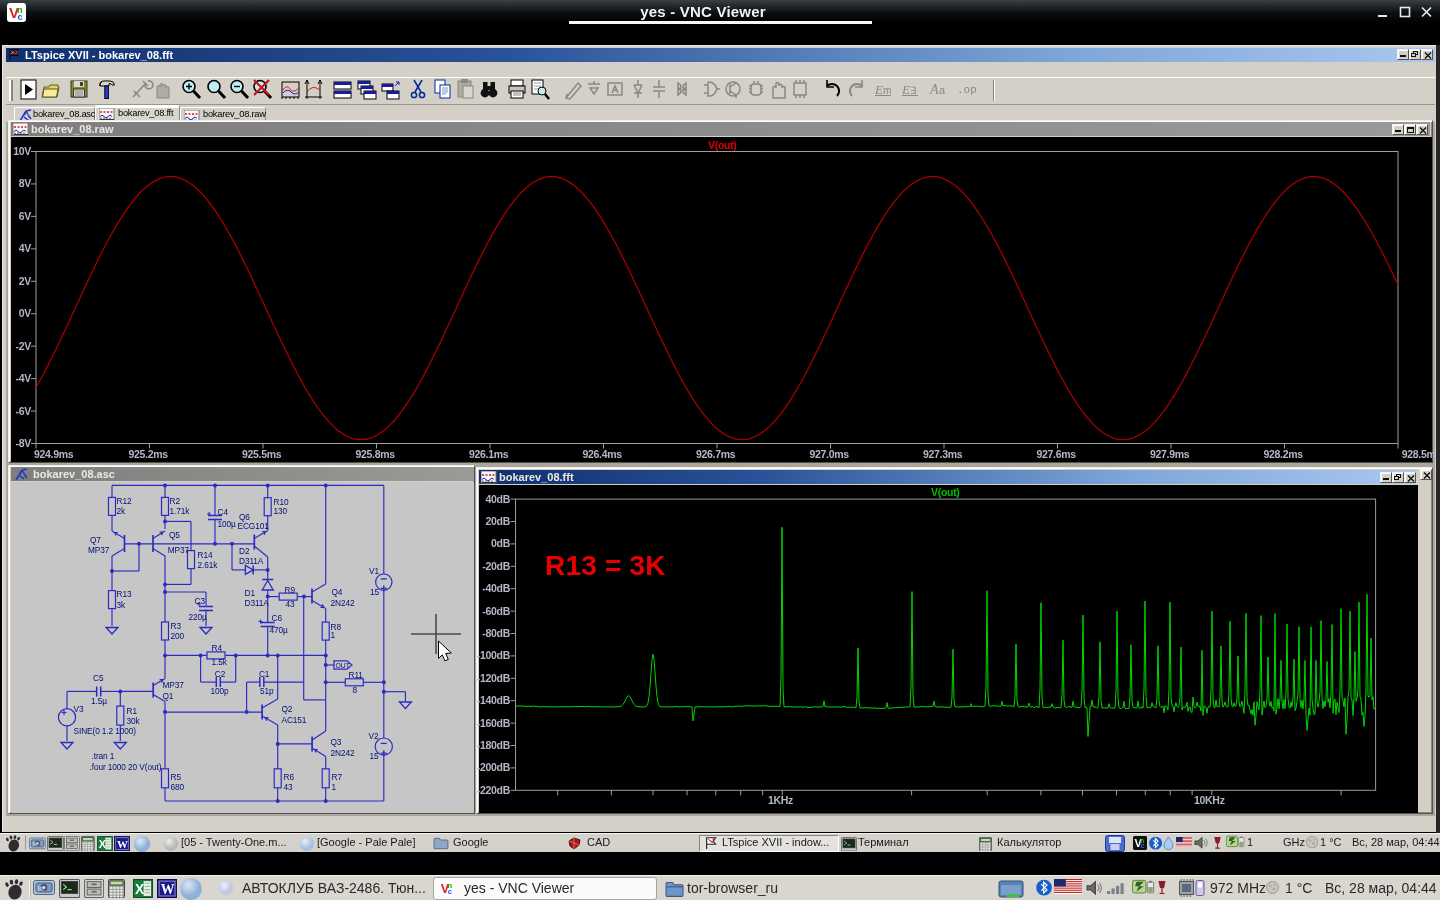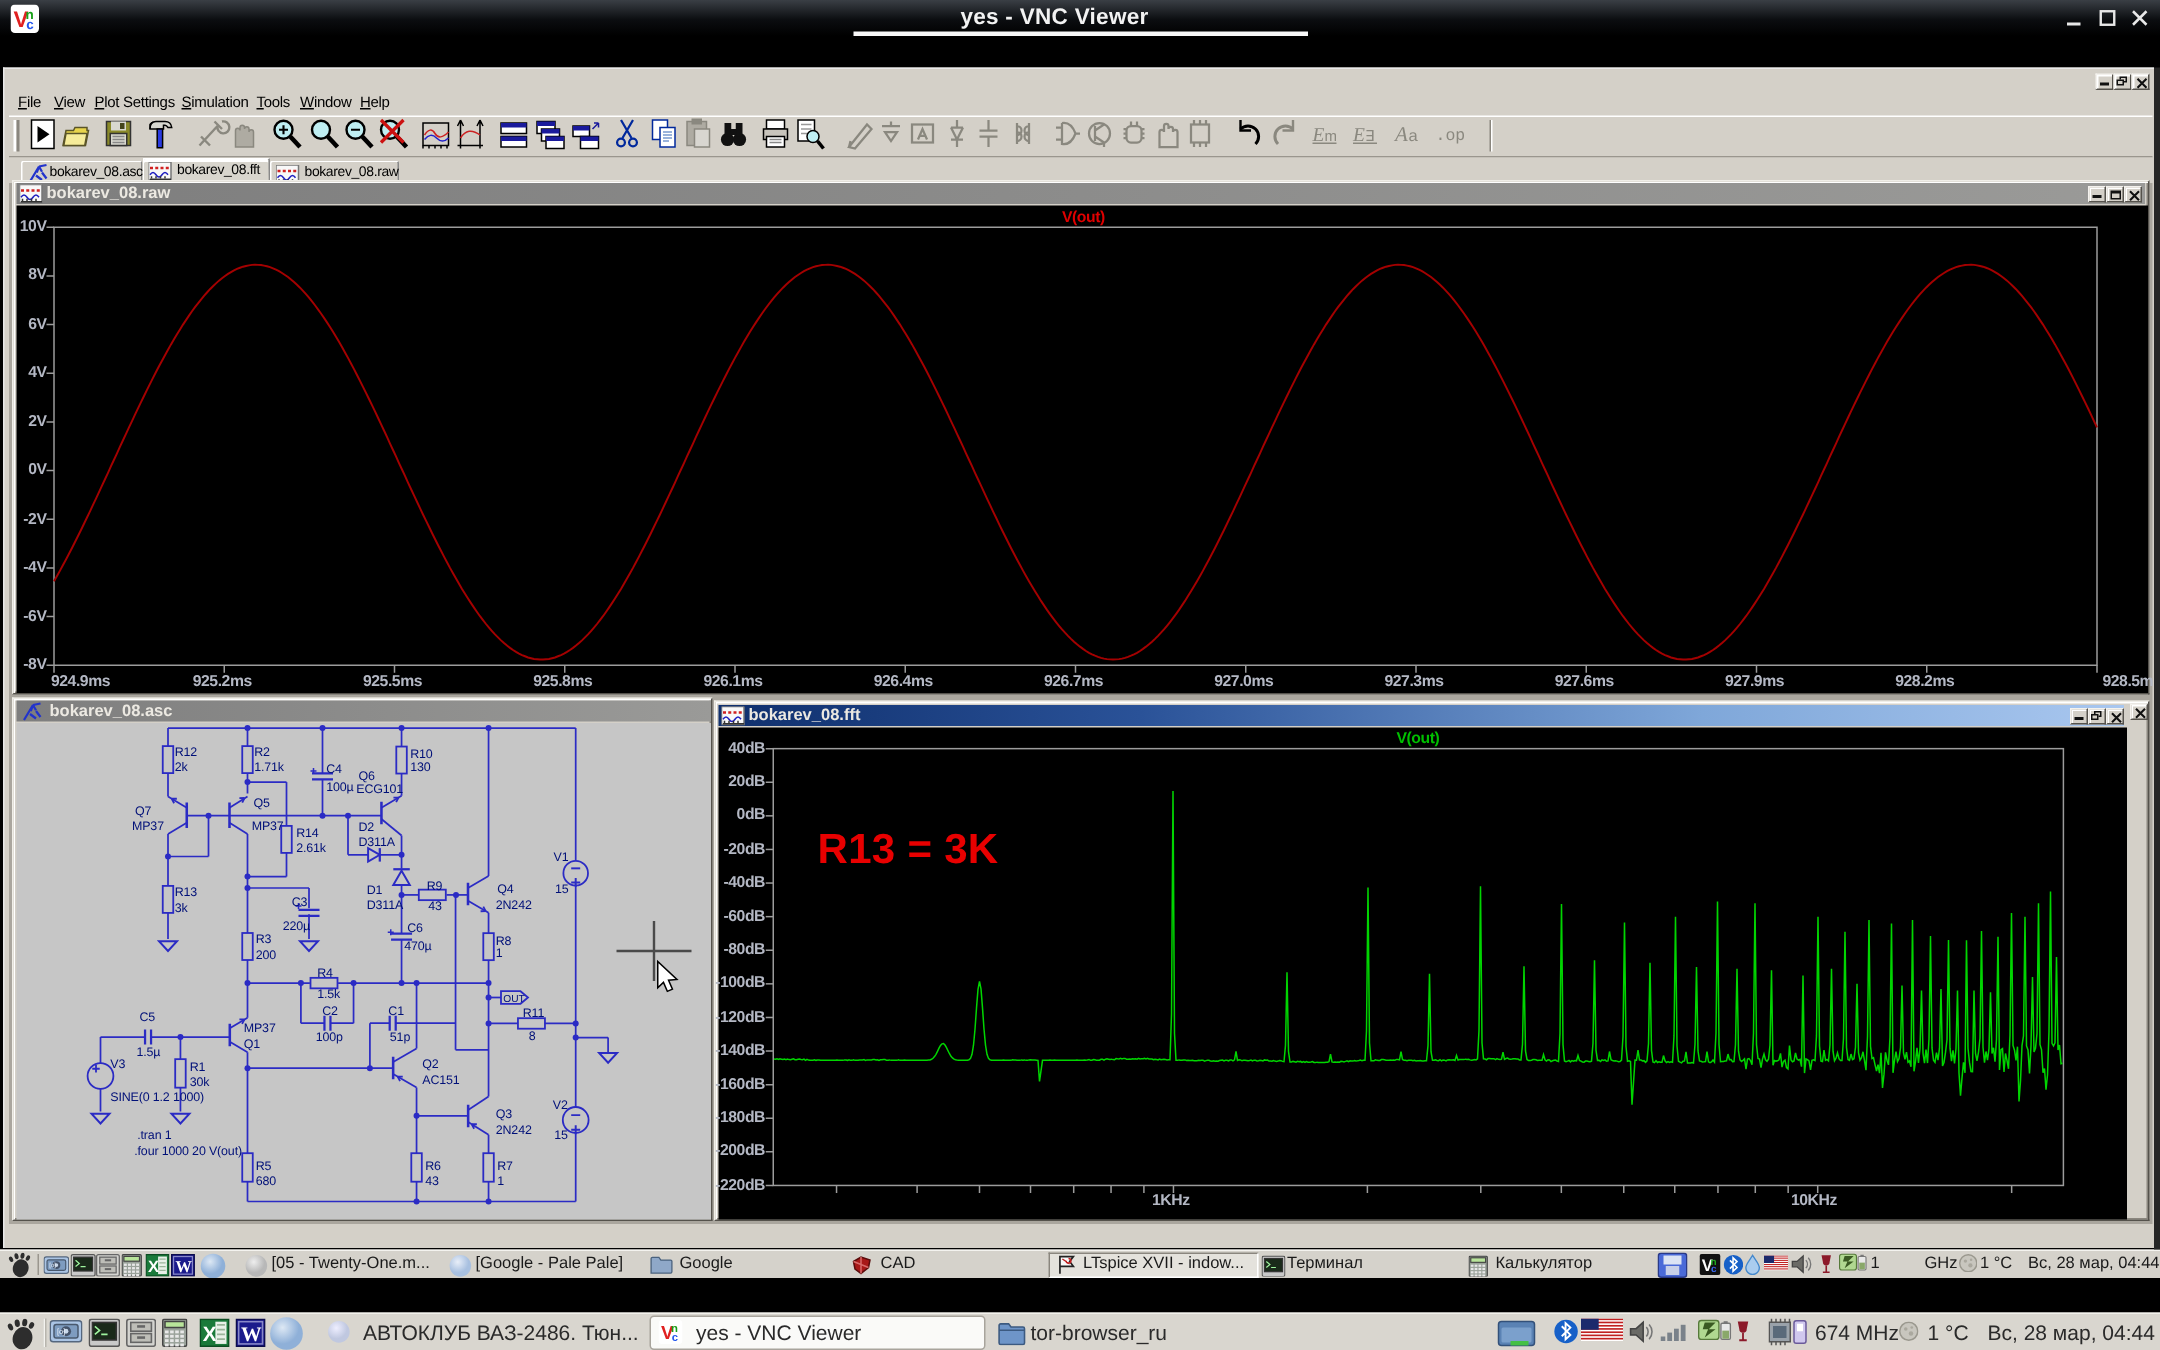--- a/index.html
+++ b/index.html
@@ -43,39 +43,38 @@
 <text x="2" y="15" font-size="15" font-weight="bold" fill="#e02020" font-family="Liberation Sans">V</text>
 <text x="10" y="9.5" font-size="9" font-weight="bold" fill="#18a018" font-family="Liberation Sans">n</text>
 <text x="10.5" y="16.5" font-size="9" font-weight="bold" fill="#2255ee" font-family="Liberation Sans">c</text>
     </svg>
 <svg class="abs" style="left:1376px;top:5px" width="60" height="14" viewBox="0 0 60 14">
       <rect x="2" y="10" width="9" height="2" fill="#e8e8e8"></rect>
       <rect x="24.5" y="2.5" width="9" height="9" fill="none" stroke="#e8e8e8" stroke-width="1.6"></rect>
       <path d="M46 2.5 55 11.5 M55 2.5 46 11.5" stroke="#e8e8e8" stroke-width="1.7"></path>
     </svg>
     <div id="ltwin" class="abs">
+      <div id="lttitle" class="abs">
+        <span style="position:absolute;left:2px;top:0"><svg width="13" height="13" viewBox="0 0 16 17">
+            <path d="M2 16 L2 2 L13 2 L10 6 L13 10 L2 10" fill="#1a1a2a" stroke="#000"></path>
+            <path d="M3 4 L11 8 M9 3 a2.2 2.2 0 1 1 -2.2 2.2" stroke="#d03030" stroke-width="1.3" fill="none"></path>
+            <path d="M3 8 l4 -3" stroke="#e8e8e8"></path>
+          </svg></span>
+        <span style="position:absolute;left:19px">LTspice XVII - bokarev_08.fft</span>
+      </div>
       <div class="wbtn abs" style="left:1394px;top:3px">
         <div style="position:absolute;left:2px;bottom:2px;width:6px;height:2px;background:#111"></div>
       </div>
       <div class="wbtn abs" style="left:1406px;top:3px">
         <div style="position:absolute;left:3px;top:1px;width:5px;height:4px;border:1px solid #111"></div>
         <div style="position:absolute;left:1px;top:3px;width:5px;height:4px;border:1px solid #111;background:#d4d0c8"></div>
       </div>
       <div class="wbtn abs" style="left:1418px;top:3px"><svg width="12" height="11">
           <path d="M3 2.5 L9 8.5 M9 2.5 L3 8.5" stroke="#111" stroke-width="1.4"></path>
         </svg></div>
-      <div id="ltmenu" class="abs">
-        <span style="left:6px"><u>F</u>ile</span>
-        <span style="left:30px"><u>V</u>iew</span>
-        <span style="left:57px"><u>P</u>lot Settings</span>
-        <span style="left:115px"><u>S</u>imulation</span>
-        <span style="left:165px"><u>T</u>ools</span>
-        <span style="left:194px"><u>W</u>indow</span>
-        <span style="left:234px"><u>H</u>elp</span>
-      </div>
       <div id="tbar" class="abs"></div>
       <svg class="abs" style="left:3px;top:32px" width="1425" height="26" viewBox="0 0 1425 26">
         <rect x="3" y="2" width="2" height="21" fill="#fff"></rect>
         <rect x="5" y="2" width="2" height="21" fill="#8a867e"></rect>
         <g transform="translate(14,0)">
           <rect x="1" y="2" width="15" height="19" fill="#fff" stroke="#000"></rect>
           <path d="M5 6 L13 11.5 L5 17 Z" fill="#000"></path>
         </g>
         <g transform="translate(35,0)">
           <path d="M1 19 L3 9 L8 9 L9 7 L17 7 L17 9 L18 9 L16 19 Z" fill="#e8d44c" stroke="#5a5428"></path>
@@ -975,21 +974,21 @@
           <path d="M1.5 1 h7 l-1 5 a2.5 2.5 0 0 1 -5 0 Z" fill="#8c1a2a"></path>
           <path d="M5 8.5 V13 M2.5 13.5 h5" stroke="#8c1a2a" stroke-width="1.2"></path>
         </svg></span>
       <span class="titem" style="left:1179px;top:3px"><svg width="26" height="18" viewBox="0 0 26 18">
           <rect x="0.5" y="2.5" width="14" height="13" fill="#9aa2aa" stroke="#555"></rect>
           <rect x="3" y="5" width="9" height="8" fill="#5a6a7a"></rect>
           <path d="M2 0 v3 M5 0 v3 M8 0 v3 M11 0 v3 M14 0 v3 M2 15 v3 M5 15 v3 M8 15 v3 M11 15 v3" stroke="#555"></path>
           <rect x="17" y="1.5" width="8" height="15" rx="1.5" fill="#d0c8ee" stroke="#6a5a9a"></rect>
           <rect x="19" y="3.5" width="4" height="5" fill="#fff"></rect>
         </svg></span>
-      <span class="titem" style="left:1210px;top:4px">674 MHz</span>
+      <span class="titem" style="left:1210px;top:4px">972 MHz</span>
       <span class="titem" style="left:1266px;top:5px"><svg width="13" height="13" viewBox="0 0 13 13">
           <circle cx="6.5" cy="6.5" r="6" fill="#c8c6be" stroke="#9a988e"></circle>
           <circle cx="4.5" cy="5" r="1.2" fill="#aaa89e"></circle>
           <circle cx="8" cy="8" r="1.5" fill="#aaa89e"></circle>
           <circle cx="8.5" cy="4" r="0.9" fill="#aaa89e"></circle>
         </svg></span>
       <span class="titem" style="left:1285px;top:4px">1 °C</span>
       <span class="titem" style="left:1325px;top:4px">Вс, 28 мар, 04:44</span>
     </div>
     <div class="abs" style="left:1436px;top:45px;width:4px;height:788px;background:#262626"></div>

